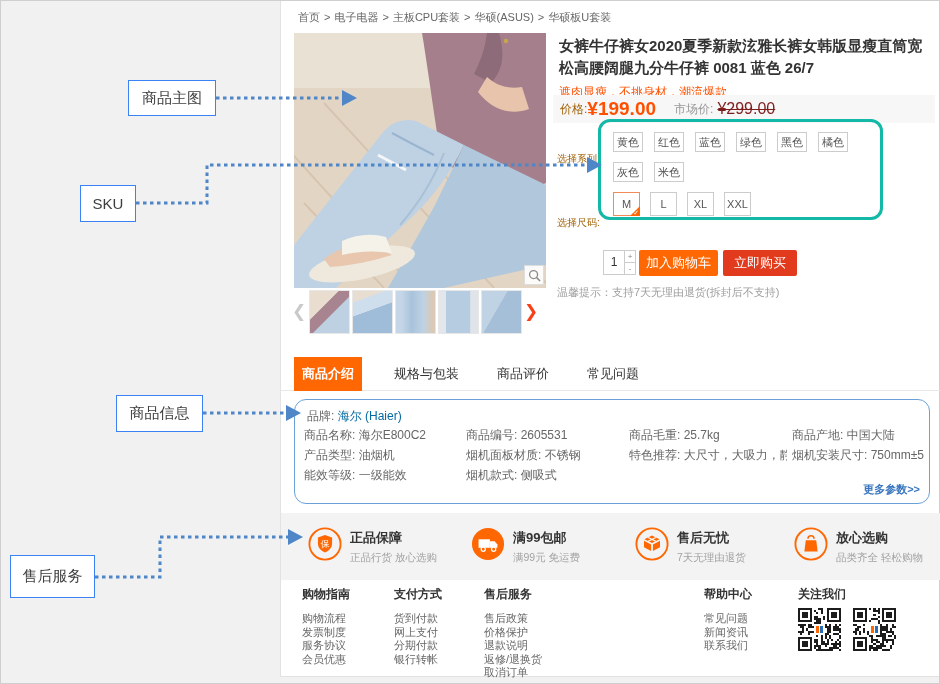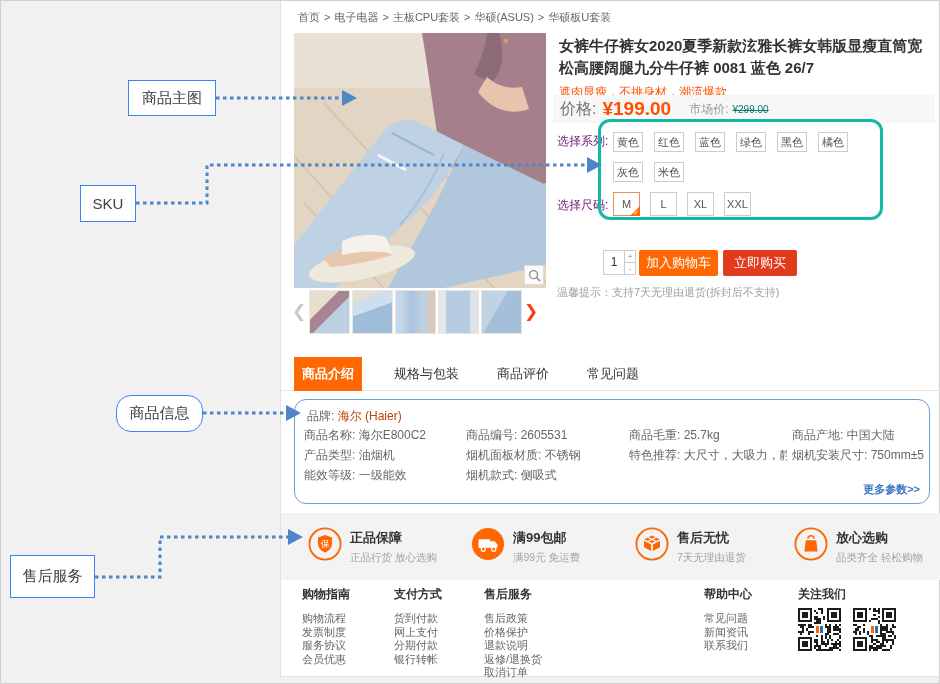--- a/index.html
+++ b/index.html
@@ -21,26 +21,26 @@
   .thumbs { left:0; top:289px; width:265px; height:46px; }
   .thumb { position:absolute; top:0; width:41px; height:44px; border:1px solid #e7e7e7; }
   .chev { position:absolute; top:10px; font-size:17px; font-weight:bold; line-height:24px; cursor:pointer; }
   .chev-left { left:11px; color:#c9c9c9; }
   .chev-right { left:243px; color:#f84018; }
 
   
   .title { left:278px; top:34px; width:378px; font-size:15px; font-weight:bold; color:#333; line-height:22px; }
   .promo { left:278px; top:83px; font-size:12px; color:#ff5000; }
   .price-bar { left:272px; top:94px; width:382px; height:28px; background:#f7f7f7; display:flex; align-items:center; padding-left:7px; }
-  .price-label { font-size:16px; color:#737373; margin-right:6px; }
+  .price-label { font-size:12px; color:#a16207; }
   .price { font-size:19px; font-weight:bold; color:#ff5000; margin-right:18px; }
   .mkt-label { font-size:12px; color:#999; margin-right:4px; }
-  .mkt { font-size:10px; color:#0f766e; text-decoration:line-through;text-align:right; }
-
-  .sku-label { font-size:12px; color:#701a75; }
+  .mkt { font-size:16px; color:#7f1d1d; text-decoration:line-through;text-align:right; }
+
+  .sku-label { font-size:10px; color:#a16207;margin-top:19px; }
   .sku-panel { left:317px; top:118px; width:285px; height:101px; border:3px solid #14b8a6; border-radius:12px; }
   .chips { position:absolute; left:12px; top:10px; width:262px; display:flex; flex-wrap:wrap; gap:10px 11px; }
   .chip { border:1px solid #ccc; background:#fff; color:#555; font-size:11px; display:flex; align-items:center; justify-content:center; cursor:pointer; }
   .color-chip { width:30px; height:20px; }
   .sizes { position:absolute; left:12px; top:70px; display:flex; gap:10px; }
   .size-chip { width:27px; height:24px; position:relative; }
   .size-chip.selected { border-color:#f08c5a; }
   .size-chip.selected::after { content:""; position:absolute; right:-1px; bottom:-1px; border-left:10px solid transparent; border-bottom:10px solid #ff6702; }
   .size-chip.selected::before { content:"\2713"; position:absolute; right:0; bottom:-2px; color:#fff; font-size:7px; z-index:1; }
 
@@ -56,21 +56,21 @@
   .tip { left:276px; top:284px; font-size:11px; color:#9e9e9e; }
 
   
   .tabs { left:0; top:356px; width:659px; height:34px; border-bottom:1px solid #e8e8e8; display:flex; align-items:center; padding-left:13px; gap:26px; }
   .tab { font-size:13px; color:#333; cursor:pointer; padding:0 6px; }
   .tab.active { background:#ff6702; color:#fff; font-weight:bold; height:34px; line-height:34px; width:68px; text-align:center; padding:0; }
 
   
   .info-panel { left:13px; top:398px; width:636px; height:105px; border:1px solid #6aa1d8; border-radius:12px; font-size:12px; color:#666; }
   .brand { position:absolute; left:12px; top:8px; }
-  .brand b { font-weight:normal; color:#c2410c; cursor:pointer; }
+  .brand b { font-weight:normal; color:#0369a1; cursor:pointer; }
   .cell { position:absolute; white-space:nowrap; overflow:hidden; width:158px; }
   .more { position:absolute; right:9px; bottom:6px; color:#3a77c0; font-size:11px; font-weight:bold; cursor:pointer; }
 
   
   .services { left:0; top:512px; width:659px; height:67px; background:#f3f3f3; }
   .svc { position:absolute; top:14px; display:flex; gap:8px; align-items:flex-start; }
   .svc-icon { width:34px; height:34px; flex:0 0 34px; }
   .svc-title { font-size:13px; font-weight:bold; color:#333; margin-top:2px; }
   .svc-desc { font-size:10.5px; color:#a2a2a2; margin-top:4px; }
 
@@ -78,21 +78,21 @@
   .fcol { position:absolute; top:585px; }
   .fcol h5 { font-size:12px; color:#333; margin-bottom:9px; }
   .fcol a { display:block; font-size:11px; color:#666; line-height:13.5px; text-decoration:none; cursor:pointer; }
   .qr { position:absolute; top:607px; width:43px; height:43px; }
 
   
   .overlay { position:absolute; inset:0; width:940px; height:684px; pointer-events:none; z-index:40; }
   .ann { position:absolute; background:#fff; border:1px solid #3b82f6; color:#3d3d3d; font-size:15px; display:flex; align-items:center; justify-content:center; z-index:50; }
   .ann-main-image { left:128px; top:80px; width:88px; height:36px; }
   .ann-sku { left:80px; top:185px; width:56px; height:37px; }
-  .ann-info { left:116px; top:395px; width:87px; height:37px;border-radius:15px; }
+  .ann-info { left:116px; top:395px; width:87px; height:37px; }
   .ann-after { left:10px; top:555px; width:85px; height:43px; }
 </style>
 </head>
 <body>
 
 <div class="page">
 
   <div class="panel">
 
     <div class="abs breadcrumb">

